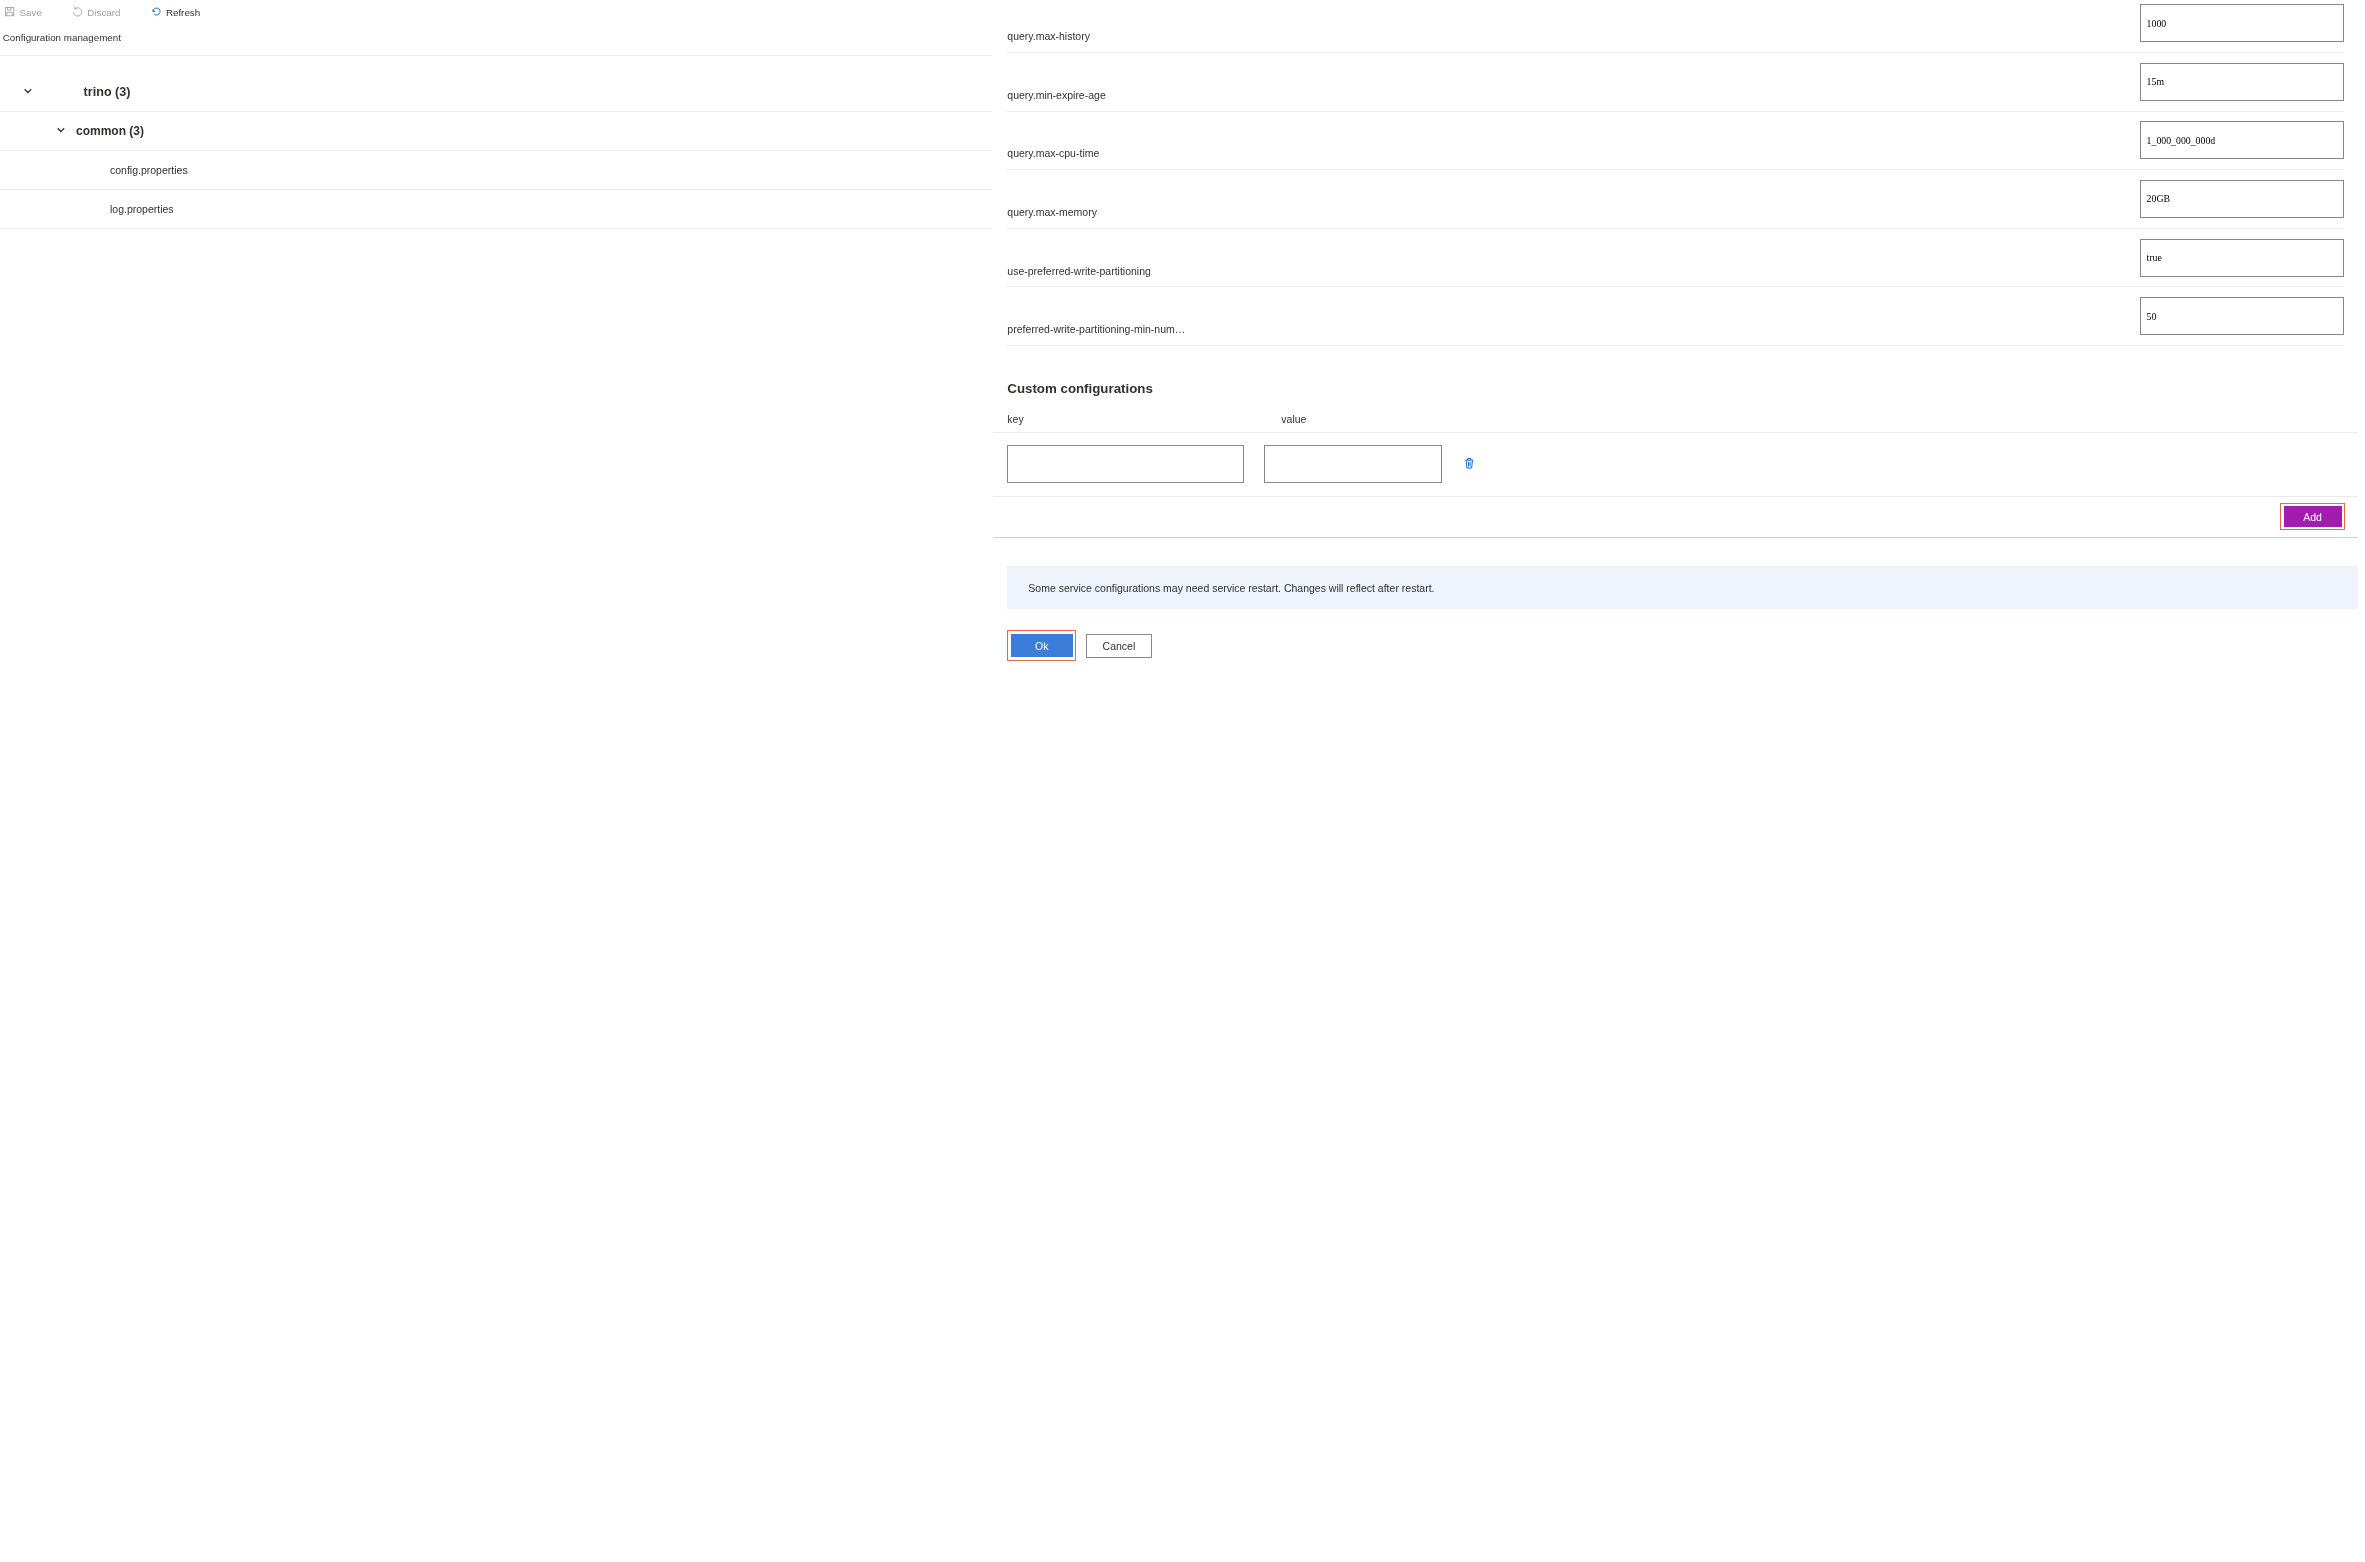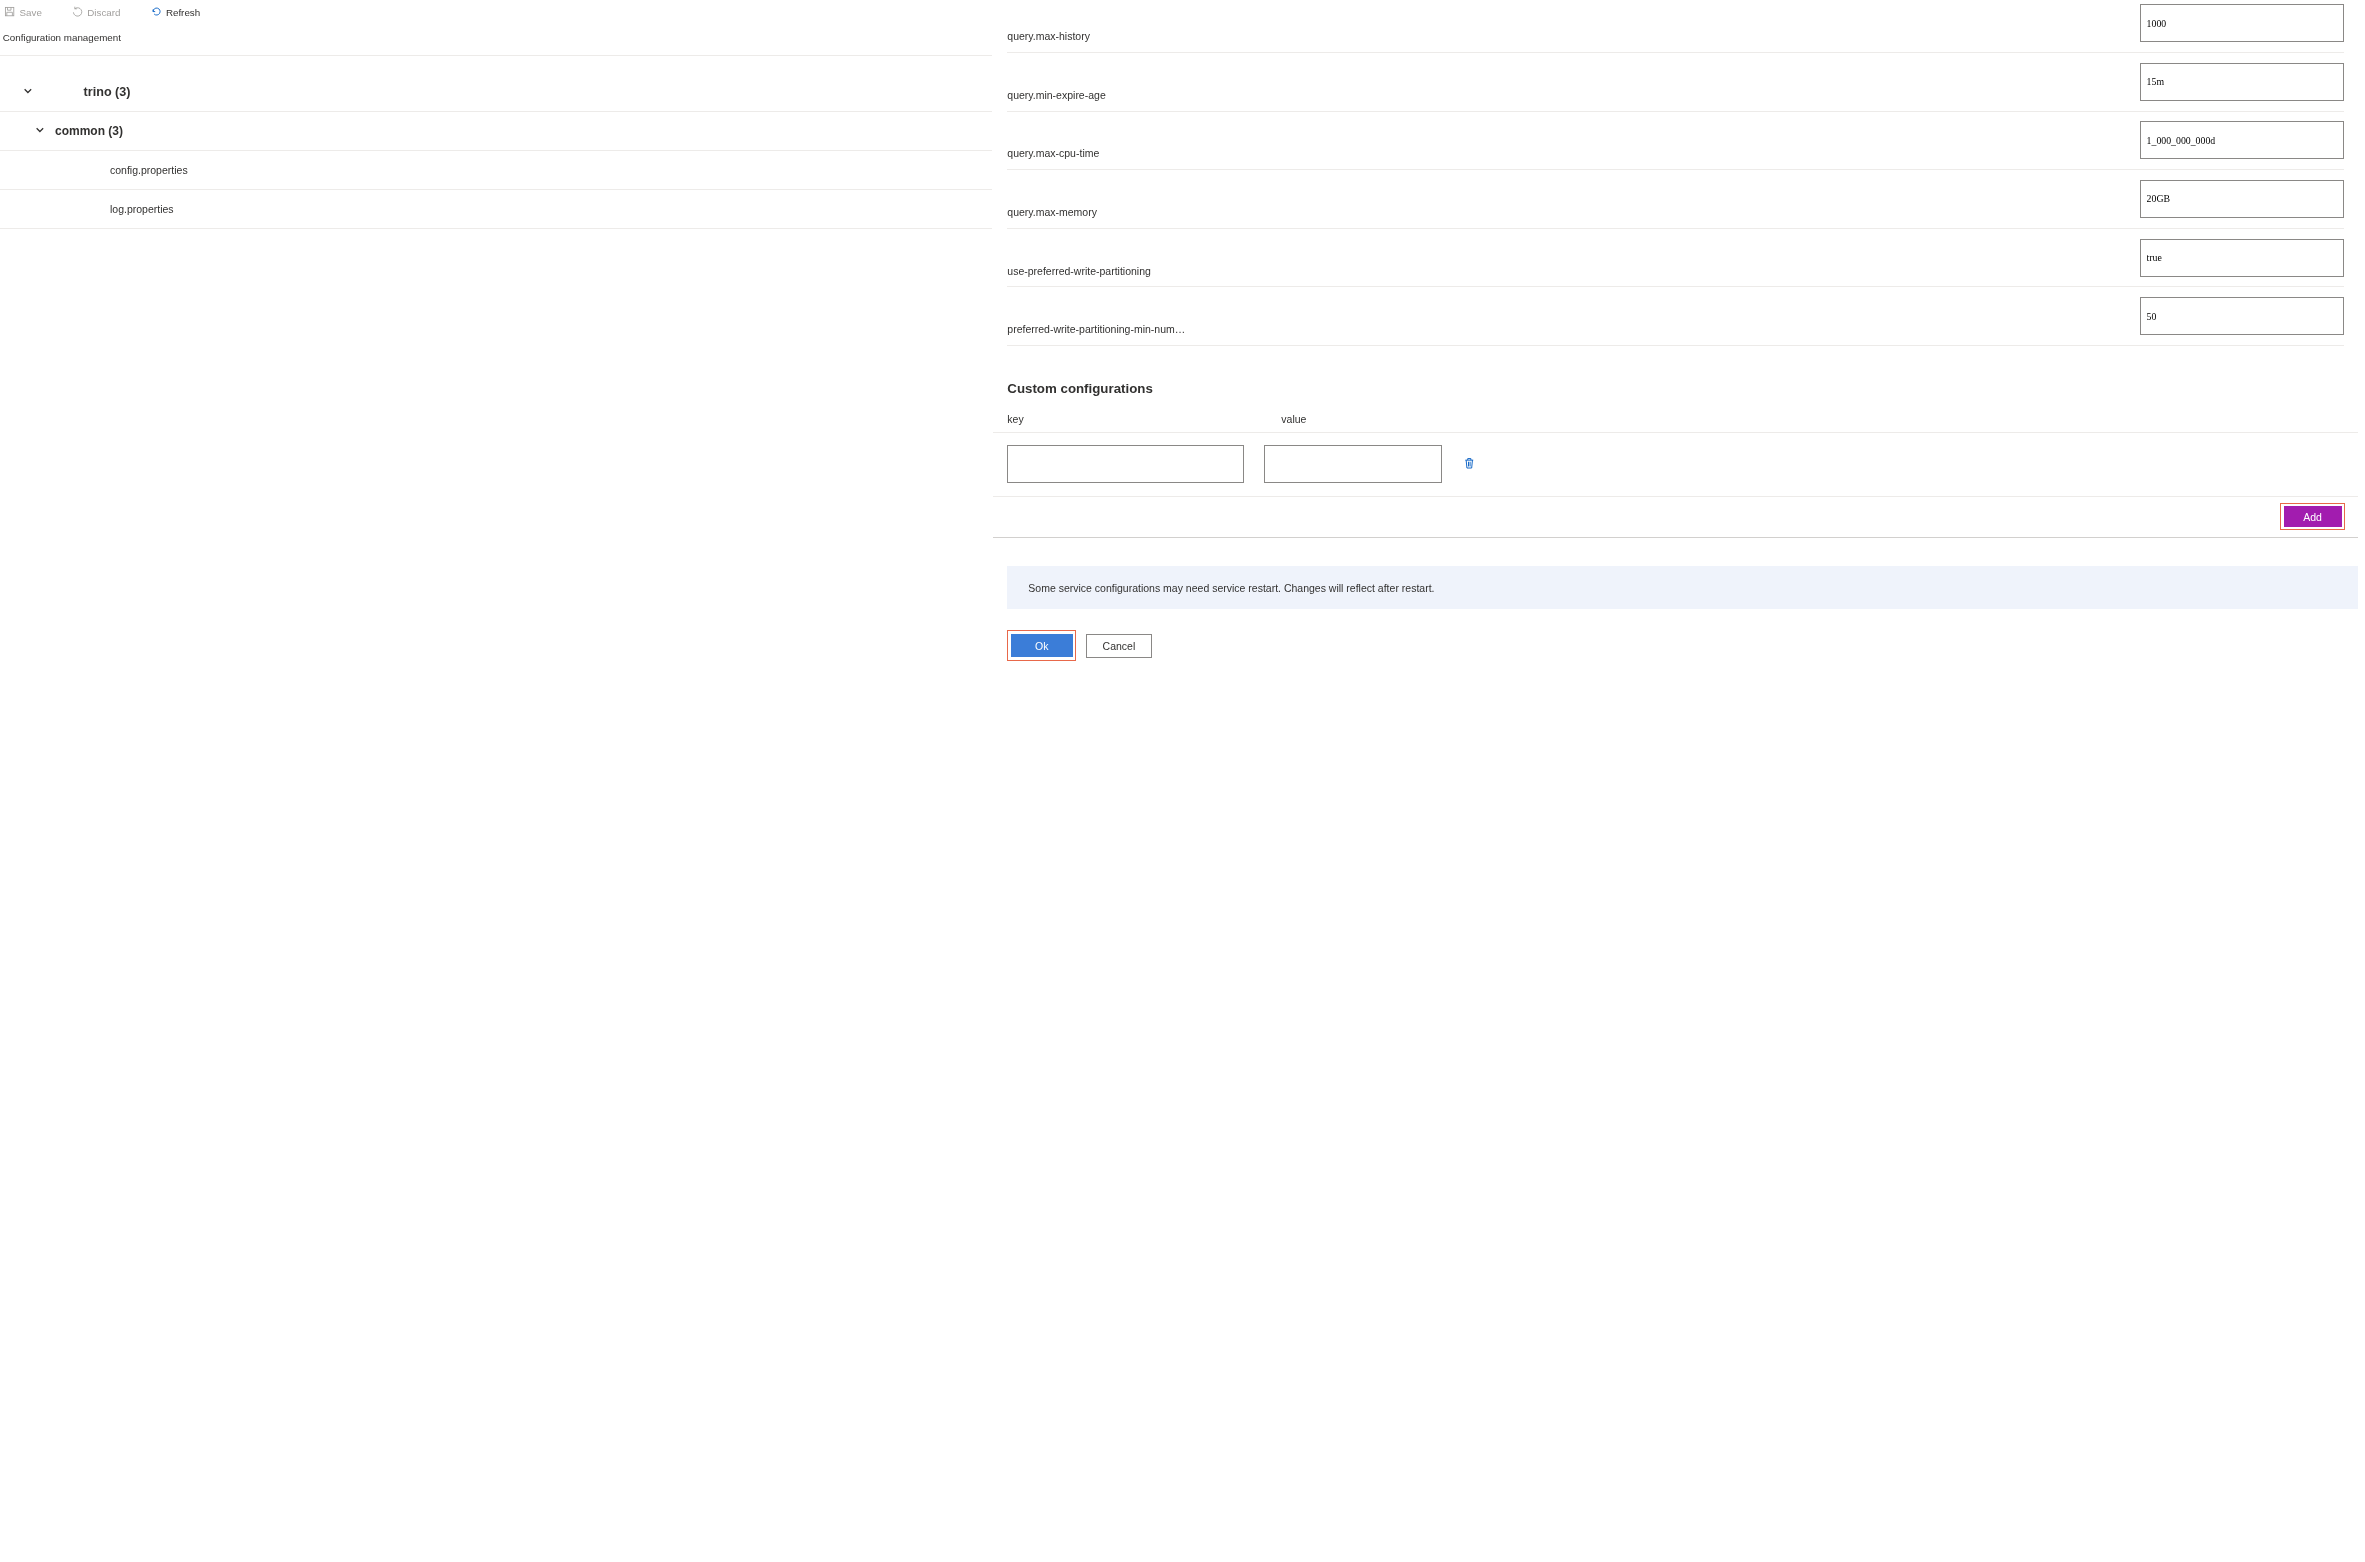--- a/index.html
+++ b/index.html
@@ -55,21 +55,21 @@
       border-bottom: 0.7px solid #edebe9;
       font-size: 10.5px;
       cursor: pointer;
     }
     .tree-row.group { font-weight: 600; font-size: 12.6px; gap: 40px; }
     .tree-row.sub { font-weight: 600; font-size: 12px; }
     .tree-row .chevron { width: 31px; text-align: center; color:#323130; }
     .tree-row.leaf .chevron { visibility: hidden; }
     .tree-row .label {}
     .indent-1 { padding-left: 12.6px; }
-    .indent-2 { padding-left: 24px; }
+    .indent-2 { padding-left: 45px; }
     .indent-3 { padding-left: 79px; }
 
     
     .settings { padding: 0 14px; }
     .setting-row {
       display: flex;
       align-items: flex-end;
       justify-content: space-between;
       padding: 9.8px 0;
       border-bottom: 0.7px solid #edebe9;

